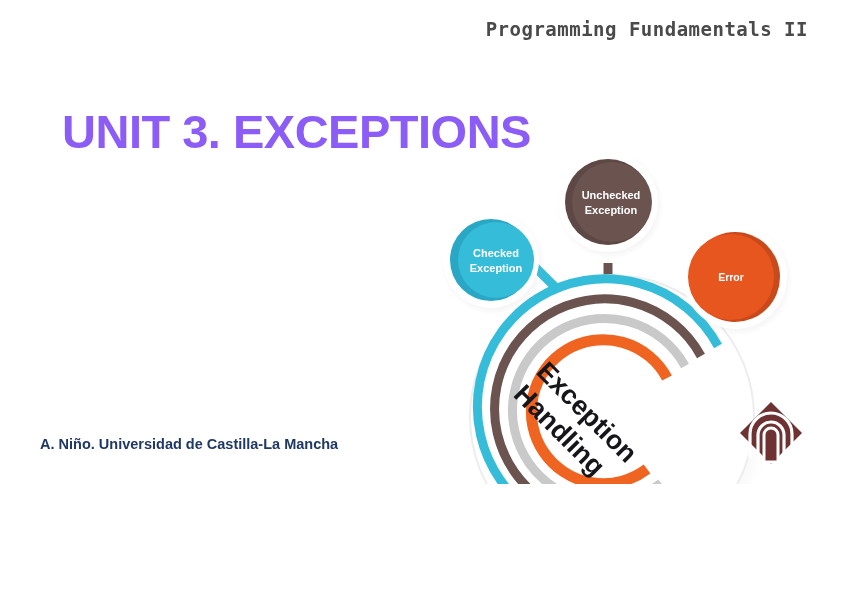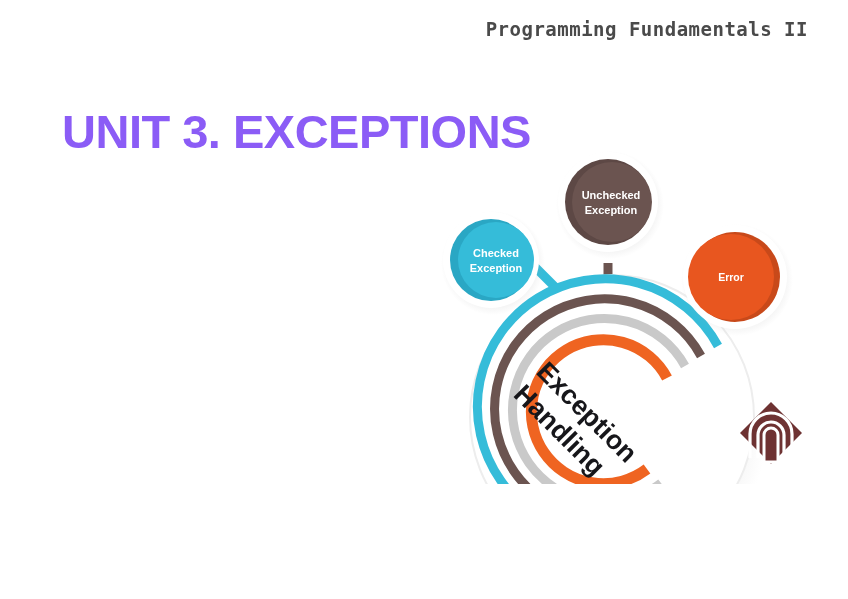--- a/index.html
+++ b/index.html
@@ -159,20 +159,21 @@
       <g>
         <ellipse cx="322" cy="135" rx="56" ry="56" fill="url(#softShadow)"></ellipse>
         <circle cx="320" cy="132" r="52" fill="#ffffff"></circle>
         <circle cx="320" cy="132" r="45" fill="#c8491a"></circle>
         <circle cx="316" cy="132" r="43" fill="#e8561f"></circle>
         <text class="bubble-label tiny" x="316" y="136" text-anchor="middle">Error</text>
       </g>
     </svg>
   </div>
 
+  <div class="footer-text">A. Niño. Universidad de Castilla-La Mancha</div>
 
   <div class="logo">
     <svg viewBox="0 0 66 66" xmlns="http://www.w3.org/2000/svg">
 
       <polygon points="33,2 64,33 33,64 2,33" fill="#6e3232"></polygon>
 
       <g fill="none" stroke="#ffffff" stroke-width="3.2">
         <path d="M 12 58 L 12 34 A 21 21 0 0 1 54 34 L 54 58"></path>
         <path d="M 20 58 L 20 35 A 13 13 0 0 1 46 35 L 46 58"></path>
       </g>

